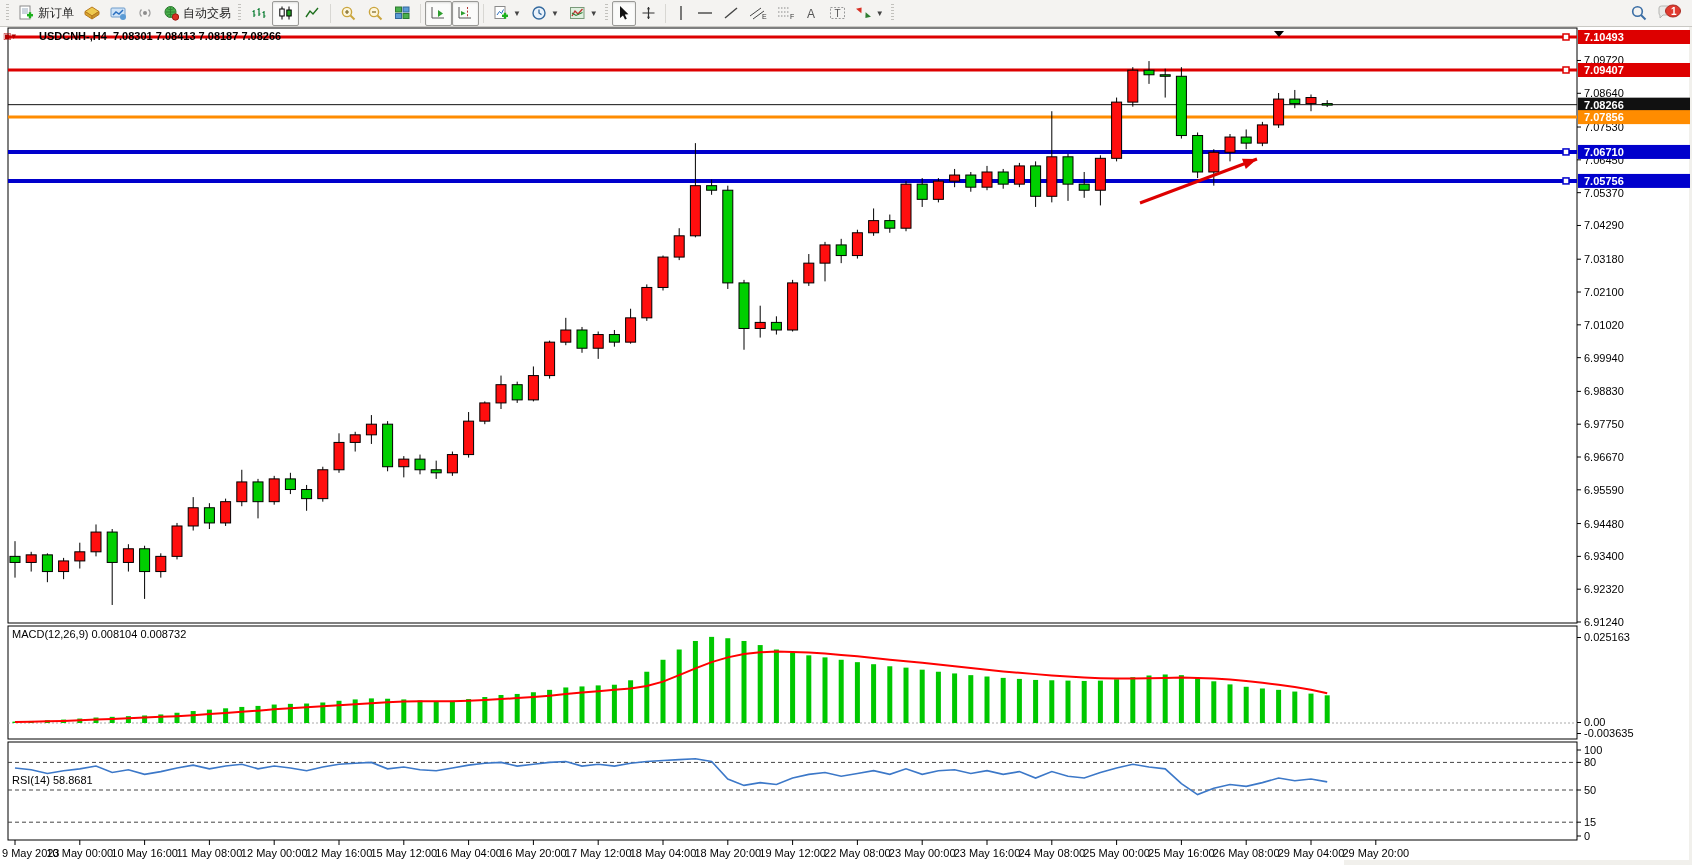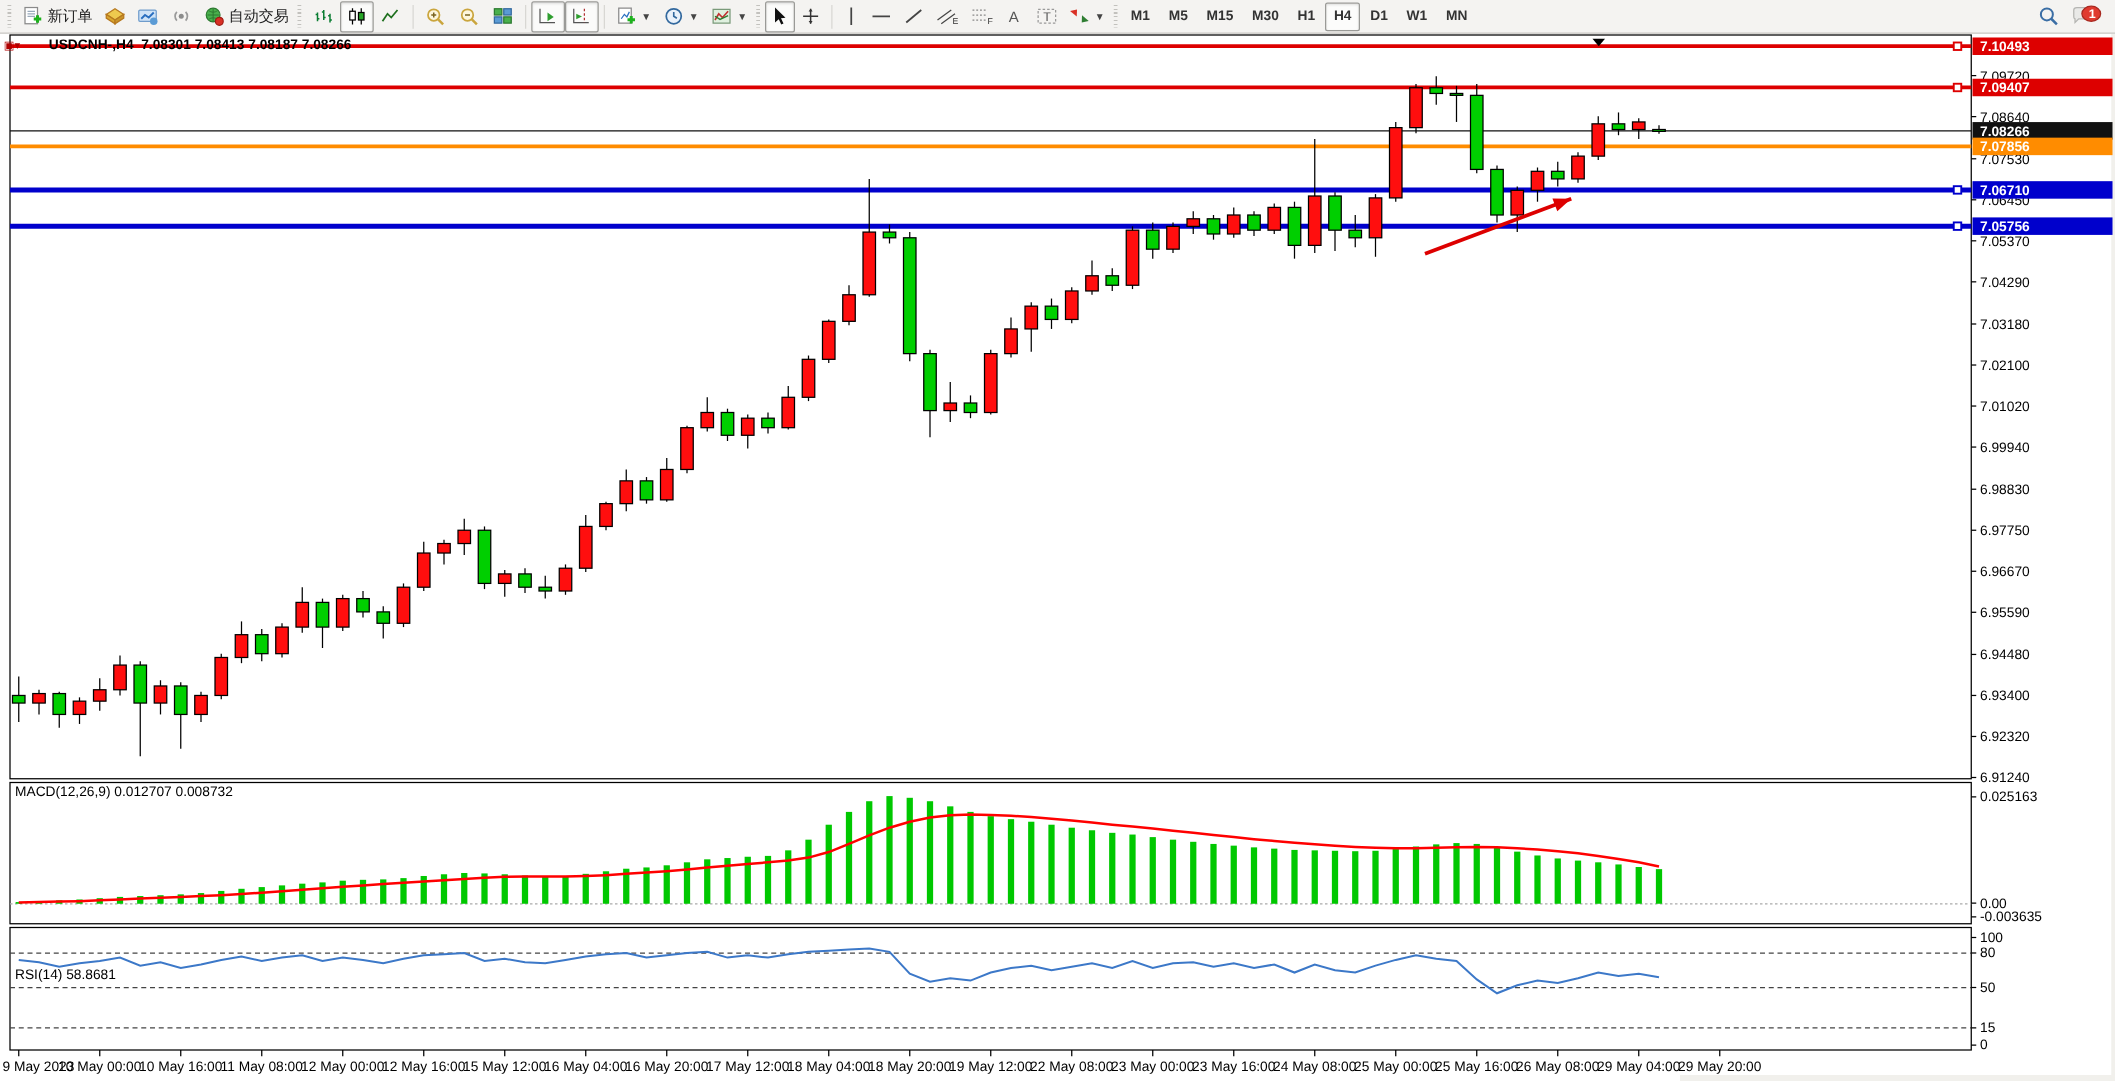--- a/index.html
+++ b/index.html
@@ -223,31 +223,20 @@
     </div>
     <div class="btn">
       <svg width="16" height="16">
           <polygon points="4,2 7.5,6.5 0.5,6.5" fill="#d93025" transform="rotate(40 4 4.5)"></polygon>
           <polygon points="11,13.5 14.5,9 7.5,9" fill="#2e7d32" transform="rotate(40 11 11)"></polygon>
         </svg>
       <span class="caret">▼</span>
     </div>
 
     <div class="handle"></div>
-    <div id="tf-group" style="display:flex;align-items:center;gap:1px;">
-        <div class="tfbtn">M1</div>
-        <div class="tfbtn">M5</div>
-        <div class="tfbtn">M15</div>
-        <div class="tfbtn">M30</div>
-        <div class="tfbtn">H1</div>
-        <div class="tfbtn pressed">H4</div>
-        <div class="tfbtn">D1</div>
-        <div class="tfbtn">W1</div>
-        <div class="tfbtn">MN</div>
-      </div>
 
     <div class="right-icons">
       <svg width="18" height="18">
           <circle cx="7.5" cy="7.5" r="4.8" fill="none" stroke="#3b6ea5" stroke-width="1.6"></circle>
           <line x1="11" y1="11" x2="15.5" y2="15.5" stroke="#3b6ea5" stroke-width="2"></line>
         </svg>
       <div style="position:relative;width:26px;height:18px;">
         <svg width="26" height="18">
             <path d="M3 4q0-2 2.5-2h6q2.5 0 2.5 2v5q0 2-2.5 2H7l-3 3v-3q-1 0-1-2z" fill="#e9e9e7" stroke="#b5b5b2"></path>
             <ellipse cx="17" cy="7" rx="7.5" ry="6" fill="#e03a2f" stroke="#a8281f"></ellipse>
@@ -646,16 +635,16 @@
         <text x="1246.2" y="857" font-size="11" fill="#000" text-anchor="middle">26 May 08:00</text>
         <line x1="1311" y1="840" x2="1311" y2="845" stroke="#000"></line>
         <text x="1311" y="857" font-size="11" fill="#000" text-anchor="middle">29 May 04:00</text>
         <line x1="1375.8" y1="840" x2="1375.8" y2="845" stroke="#000"></line>
         <text x="1375.8" y="857" font-size="11" fill="#000" text-anchor="middle">29 May 20:00</text>
       </g>
     </svg>
 
   <div id="title-flag">▣▾</div>
   <div id="chart-title">USDCNH-,H4  7.08301 7.08413 7.08187 7.08266</div>
-  <div id="macd-label">MACD(12,26,9) 0.012707 0.008732</div>
+  <div id="macd-label">MACD(12,26,9) 0.008104 0.008732</div>
   <div id="rsi-label">RSI(14) 58.8681</div>
 
 </div>
 
 </body></html>

